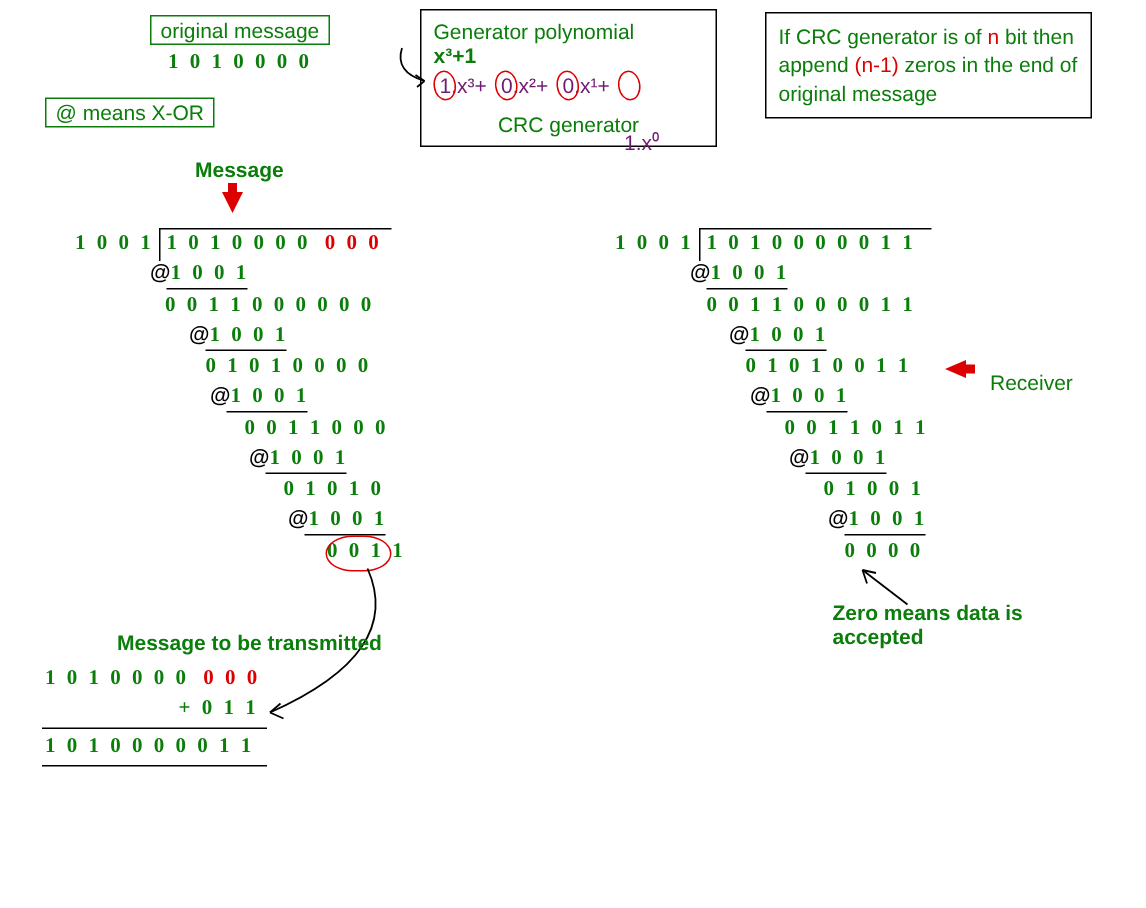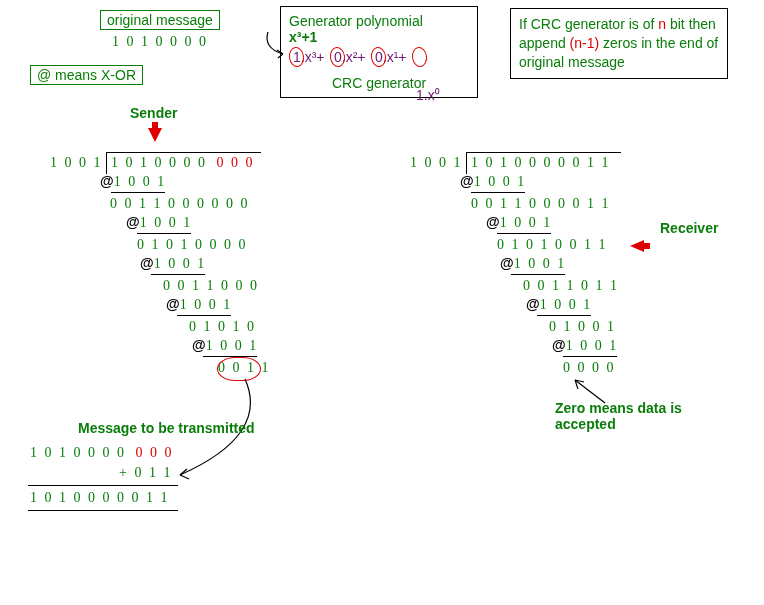--- a/index.html
+++ b/index.html
@@ -18,21 +18,21 @@
   .green { color: #0a7d0a; }
   .red { color: #d00; }
   .blue { color: #701a75; }
   .box {
     border: 1px solid #0a7d0a;
     padding: 1px 6px;
     display: inline-block;
     background: #fff;
   }
   .box-black { border: 1px solid #000; padding: 6px 8px; background: #fff; }
-  .mono { font-family: "Comic Sans MS", cursive; letter-spacing: 2px; font-weight: normal; }
+  .mono { font-family: "Comic Sans MS", cursive; letter-spacing: 2px; font-weight: bold; }
   .mono-tight { font-family: "Comic Sans MS", cursive; letter-spacing: 1px; font-weight: bold; }
   .hr { position: absolute; height: 0; border-top: 1.4px solid #000; }
   .redcircle {
     position: absolute;
     border: 1.3px solid #d00;
     border-radius: 50%;
     width: 13px; height: 18px;
     transform: rotate(-8deg);
   }
   .at { font-family: Arial, sans-serif; font-weight: bold; color: #000; font-size: 14px; }
@@ -90,21 +90,21 @@
 
 <svg class="line" style="left:265px; top:30px;" width="30" height="30">
   <path d="M3 2 Q -2 18 18 24" stroke="#000" fill="none" stroke-width="1.2"></path>
   <path d="M18 24 L12 20 M18 24 L13 28" stroke="#000" fill="none" stroke-width="1.2"></path>
 </svg>
 
 <div class="abs box-black green" style="left:510px; top:8px; width:200px; line-height:1.35;">
   <span>If CRC generator is of </span><span class="red">n</span><span> bit then append </span><span class="red">(n-1)</span><span> zeros in the end of original message</span>
 </div>
 
-<div class="abs green" style="left:130px; top:105px; font-weight:bold;">Sender</div>
+<div class="abs green" style="left:130px; top:105px; font-weight:bold;">Message</div>
 <div class="abs" style="left:148px; top:128px;">
     <div class="arrow-down"></div>
   </div>
 
 <div class="abs green mono" style="left:50px; top:155px;">1 0 0 1</div>
 <div class="abs mono" style="left:111px; top:155px;">
   <span class="green">1 0 1 0 0 0 0</span>
   <span class="red" style="margin-left:4px;">0 0 0</span>
 </div>
 
@@ -191,19 +191,19 @@
 <div class="abs" style="left:552px; top:337px;">
   <span class="at">@</span><span class="green mono">1 0 0 1</span>
 </div>
 <div class="hr" style="left:563px; top:356px; width:54px;"></div>
 
 <div class="abs green mono" style="left:563px; top:360px;">0 0 0 0</div>
 
 <div class="abs" style="left:630px; top:240px;">
     <div class="arrow-left"></div>
   </div>
-<div class="abs green" style="left:660px; top:220px; font-weight:bold;">Receiver</div>
+<div class="abs green" style="left:660px; top:247px; font-weight:normal;">Receiver</div>
 
 <svg class="line" style="left:560px; top:378px;" width="60" height="30">
   <path d="M45 25 L15 2" stroke="#000" stroke-width="1.2"></path>
   <path d="M15 2 L18 11 M15 2 L24 4" stroke="#000" stroke-width="1.2"></path>
 </svg>
 <div class="abs green" style="left:555px; top:400px; width:160px; font-weight:bold;">Zero means data is accepted</div>
 
 </body></html>

